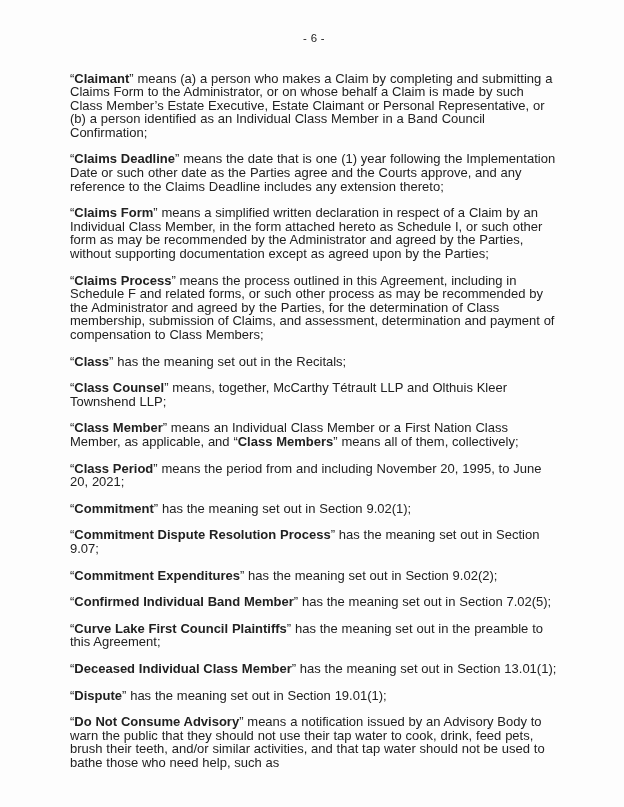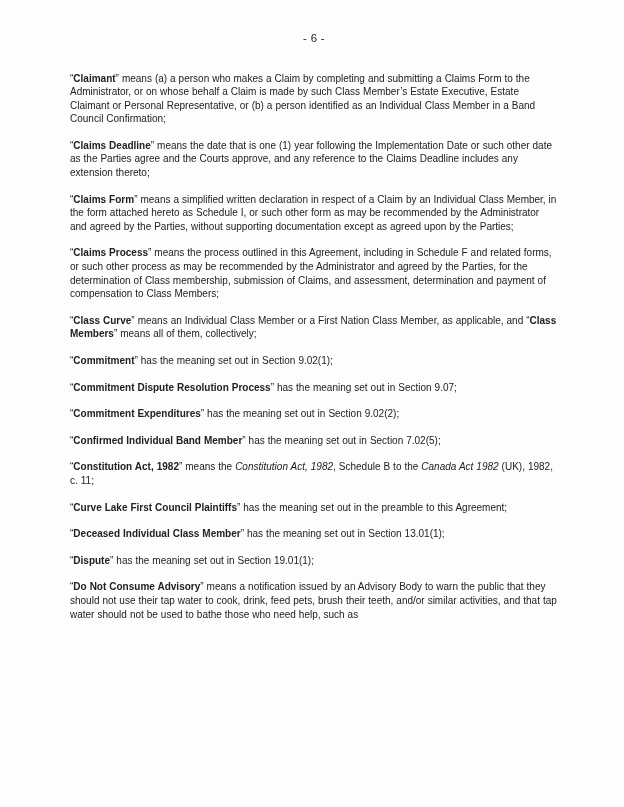--- a/index.html
+++ b/index.html
@@ -23,42 +23,44 @@
     font-size: 11.4px;
     line-height: 13.5px;
     margin: 0 0 26px 0;
     letter-spacing: 0.3px;
   }
   .definitions {
     width: 488px;
   }
   .para {
     margin: 0 0 13px 0;
-    font-size: 10px;
+    font-size: 13px;
     line-height: 13.6px;
     text-align: left;
     word-spacing: 0.2px;
   }
   .para .b { font-weight: bold; }
   .para .i { font-style: italic; }
 </style>
 </head>
 <body>
 
 <div class="page">
   <div class="page-number">- 6 -</div>
   <div class="definitions">
       <p class="para"><span>“</span><span class="b">Claimant</span><span>” means (a) a person who makes a Claim by completing and submitting a Claims Form to the Administrator, or on whose behalf a Claim is made by such Class Member’s Estate Executive, Estate Claimant or Personal Representative, or (b) a person identified as an Individual Class Member in a Band Council Confirmation;</span></p>
       <p class="para"><span>“</span><span class="b">Claims Deadline</span><span>” means the date that is one (1) year following the Implementation Date or such other date as the Parties agree and the Courts approve, and any reference to the Claims Deadline includes any extension thereto;</span></p>
       <p class="para"><span>“</span><span class="b">Claims Form</span><span>” means a simplified written declaration in respect of a Claim by an Individual Class Member, in the form attached hereto as Schedule I, or such other form as may be recommended by the Administrator and agreed by the Parties, without supporting documentation except as agreed upon by the Parties;</span></p>
       <p class="para"><span>“</span><span class="b">Claims Process</span><span>” means the process outlined in this Agreement, including in Schedule F and related forms, or such other process as may be recommended by the Administrator and agreed by the Parties, for the determination of Class membership, submission of Claims, and assessment, determination and payment of compensation to Class Members;</span></p>
-      <p class="para"><span>“</span><span class="b">Class Curve</span><span>” means an Individual Class Member or a First Nation Class Member, as applicable, and “</span><span class="b">Class Members</span><span>” means all of them, collectively;</span></p>
+      <p class="para"><span>“</span><span class="b">Class</span><span>” has the meaning set out in the Recitals;</span></p>
+      <p class="para"><span>“</span><span class="b">Class Counsel</span><span>” means, together, McCarthy Tétrault LLP and Olthuis Kleer Townshend LLP;</span></p>
+      <p class="para"><span>“</span><span class="b">Class Member</span><span>” means an Individual Class Member or a First Nation Class Member, as applicable, and “</span><span class="b">Class Members</span><span>” means all of them, collectively;</span></p>
+      <p class="para"><span>“</span><span class="b">Class Period</span><span>” means the period from and including November 20, 1995, to June 20, 2021;</span></p>
       <p class="para"><span>“</span><span class="b">Commitment</span><span>” has the meaning set out in Section 9.02(1);</span></p>
       <p class="para"><span>“</span><span class="b">Commitment Dispute Resolution Process</span><span>” has the meaning set out in Section 9.07;</span></p>
       <p class="para"><span>“</span><span class="b">Commitment Expenditures</span><span>” has the meaning set out in Section 9.02(2);</span></p>
       <p class="para"><span>“</span><span class="b">Confirmed Individual Band Member</span><span>” has the meaning set out in Section 7.02(5);</span></p>
-      <p class="para"><span>“</span><span class="b">Constitution Act, 1982</span><span>” means the </span><span class="i">Constitution Act, 1982</span><span>, Schedule B to the </span><span class="i">Canada Act 1982</span><span> (UK), 1982, c. 11;</span></p>
       <p class="para"><span>“</span><span class="b">Curve Lake First Council Plaintiffs</span><span>” has the meaning set out in the preamble to this Agreement;</span></p>
       <p class="para"><span>“</span><span class="b">Deceased Individual Class Member</span><span>” has the meaning set out in Section 13.01(1);</span></p>
       <p class="para"><span>“</span><span class="b">Dispute</span><span>” has the meaning set out in Section 19.01(1);</span></p>
       <p class="para"><span>“</span><span class="b">Do Not Consume Advisory</span><span>” means a notification issued by an Advisory Body to warn the public that they should not use their tap water to cook, drink, feed pets, brush their teeth, and/or similar activities, and that tap water should not be used to bathe those who need help, such as</span></p>
     </div>
 </div>
 
 </body></html>

